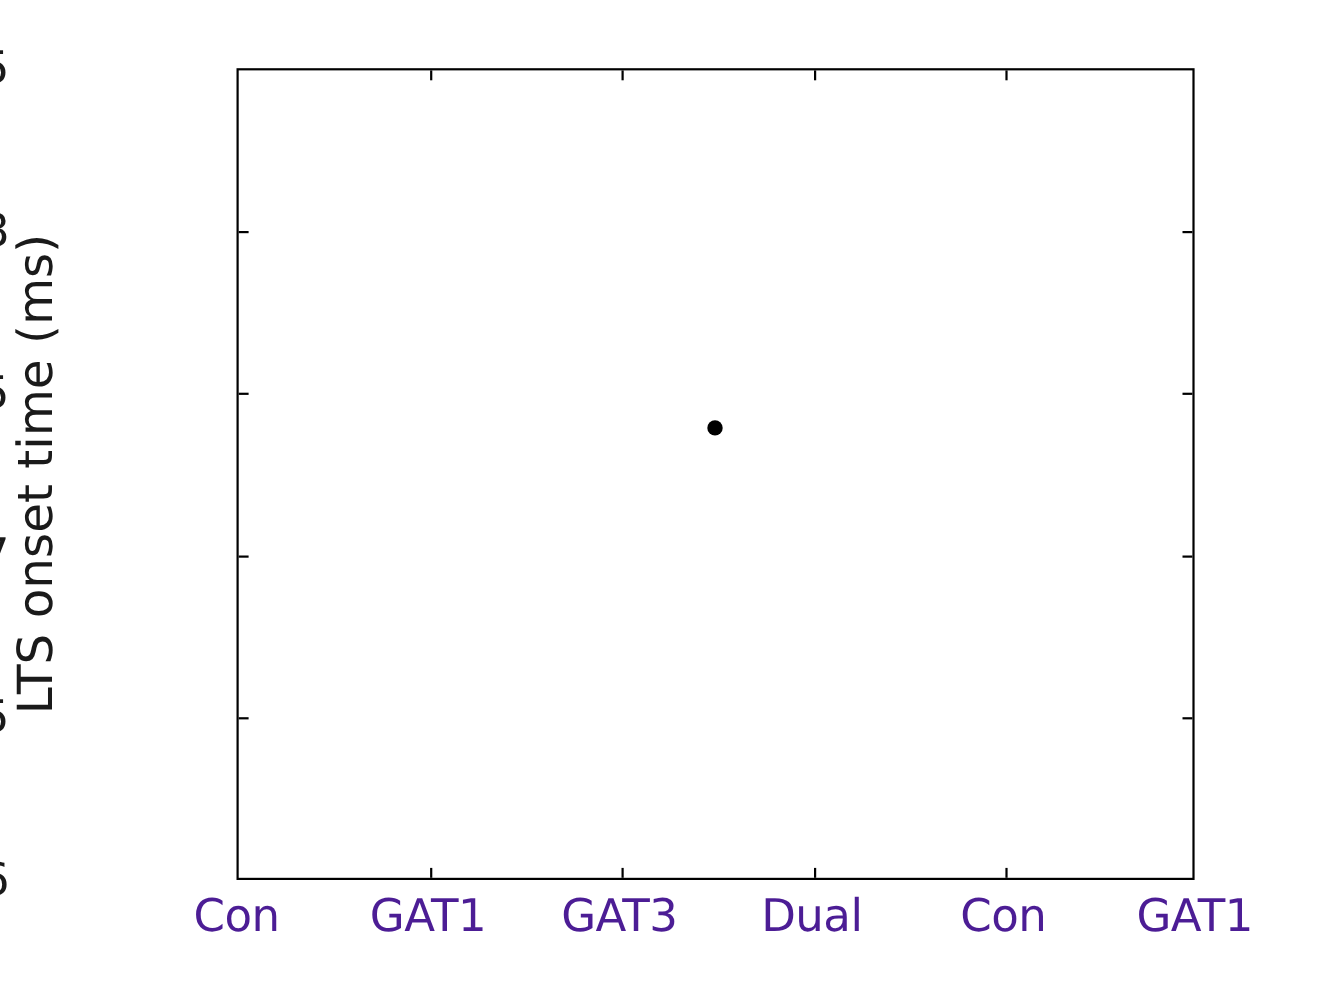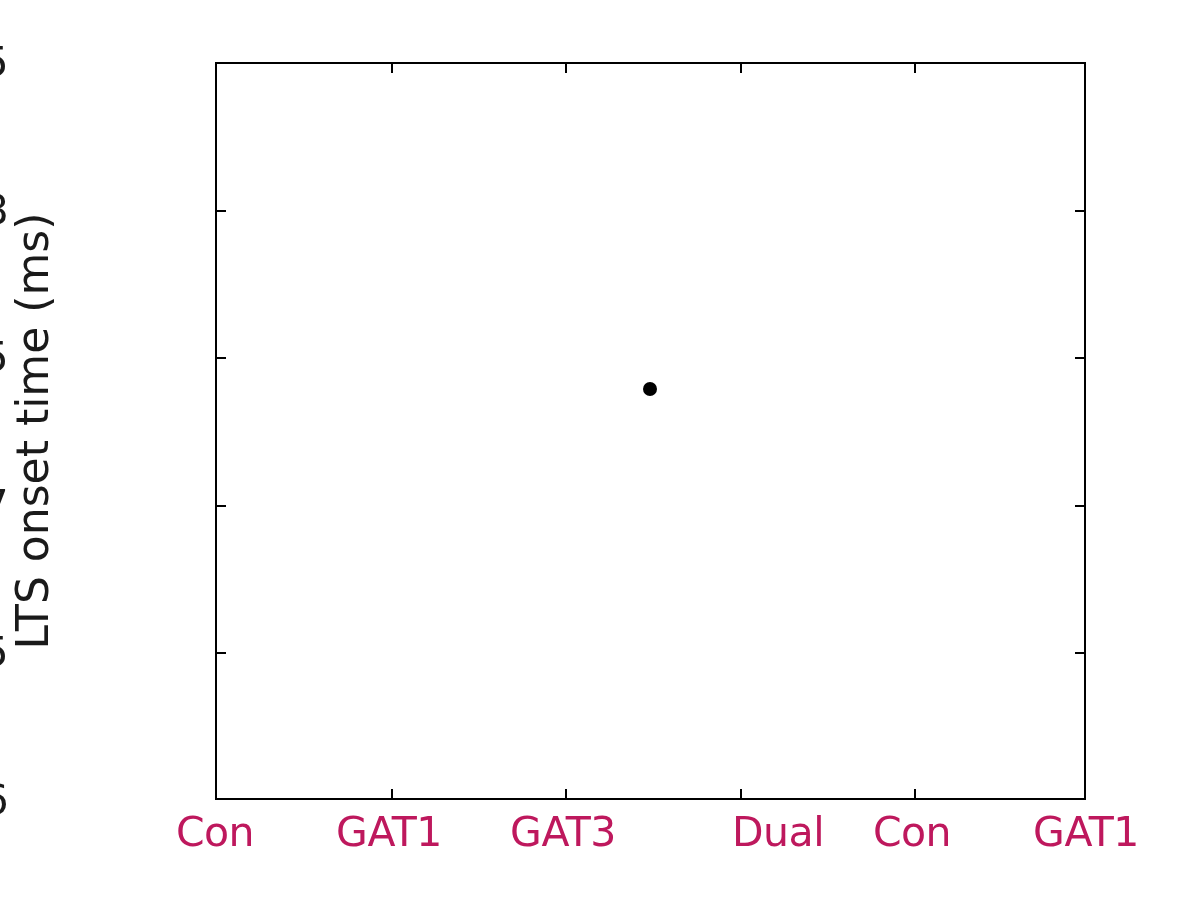--- a/index.html
+++ b/index.html
@@ -51,21 +51,21 @@
     color: #1a1a1a;
     white-space: nowrap;
     line-height: 1;
     transform: translateY(-50%);
     letter-spacing: -0.5px;
   }
   .xtick-label {
     position: absolute;
     top: 812px;
     font-size: 41px;
-    color: #be185d;
+    color: #4c1d95;
     white-space: nowrap;
     line-height: 1;
     transform: translateX(-50%);
     letter-spacing: -0.5px;
   }
 
   
   #ylabel {
     position: absolute;
     left: 0px;
@@ -98,21 +98,21 @@
   <div class="ytick-label" style="top:800px;">1256</div>
   <div class="ytick-label" style="top:652px;">1256.5</div>
   <div class="ytick-label" style="top:505px;">1257</div>
   <div class="ytick-label" style="top:357px;">1257.5</div>
   <div class="ytick-label" style="top:210px;">1258</div>
   <div class="ytick-label" style="top:62px;">1258.5</div>
 
   <div class="xtick-label" style="left:215px;">Con</div>
   <div class="xtick-label" style="left:389px;">GAT1</div>
   <div class="xtick-label" style="left:563px;text-align:center;">GAT3</div>
-  <div class="xtick-label" style="left:738px;margin-left:40px;">Dual</div>
+  <div class="xtick-label" style="left:738px;">Dual</div>
   <div class="xtick-label" style="left:912px;">Con</div>
   <div class="xtick-label" style="left:1086px;">GAT1</div>
 
   <div id="plot-area">
 
     <div class="tick tick-y-left" style="top:145.6px;"></div>
     <div class="tick tick-y-left" style="top:293.2px;"></div>
     <div class="tick tick-y-left" style="top:440.8px;"></div>
     <div class="tick tick-y-left" style="top:588.4px;"></div>
 

